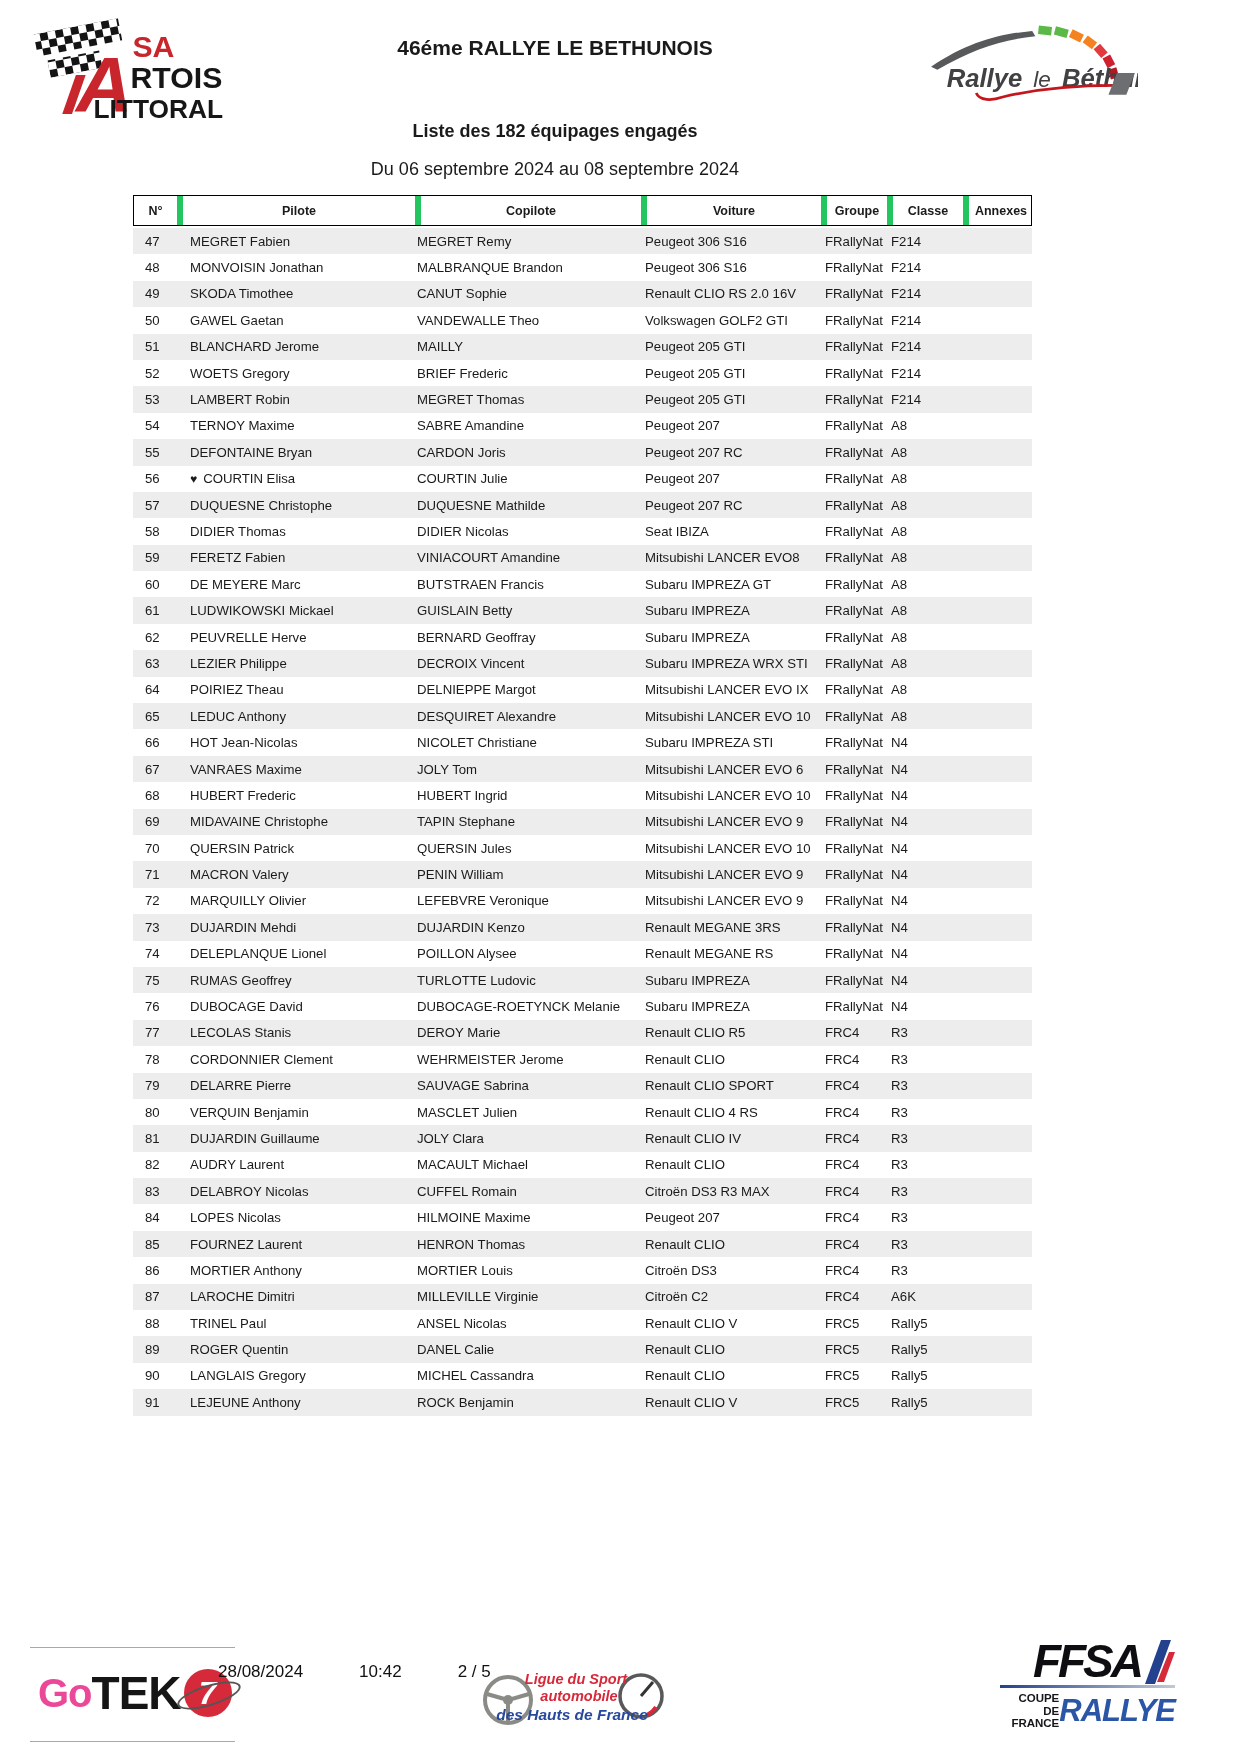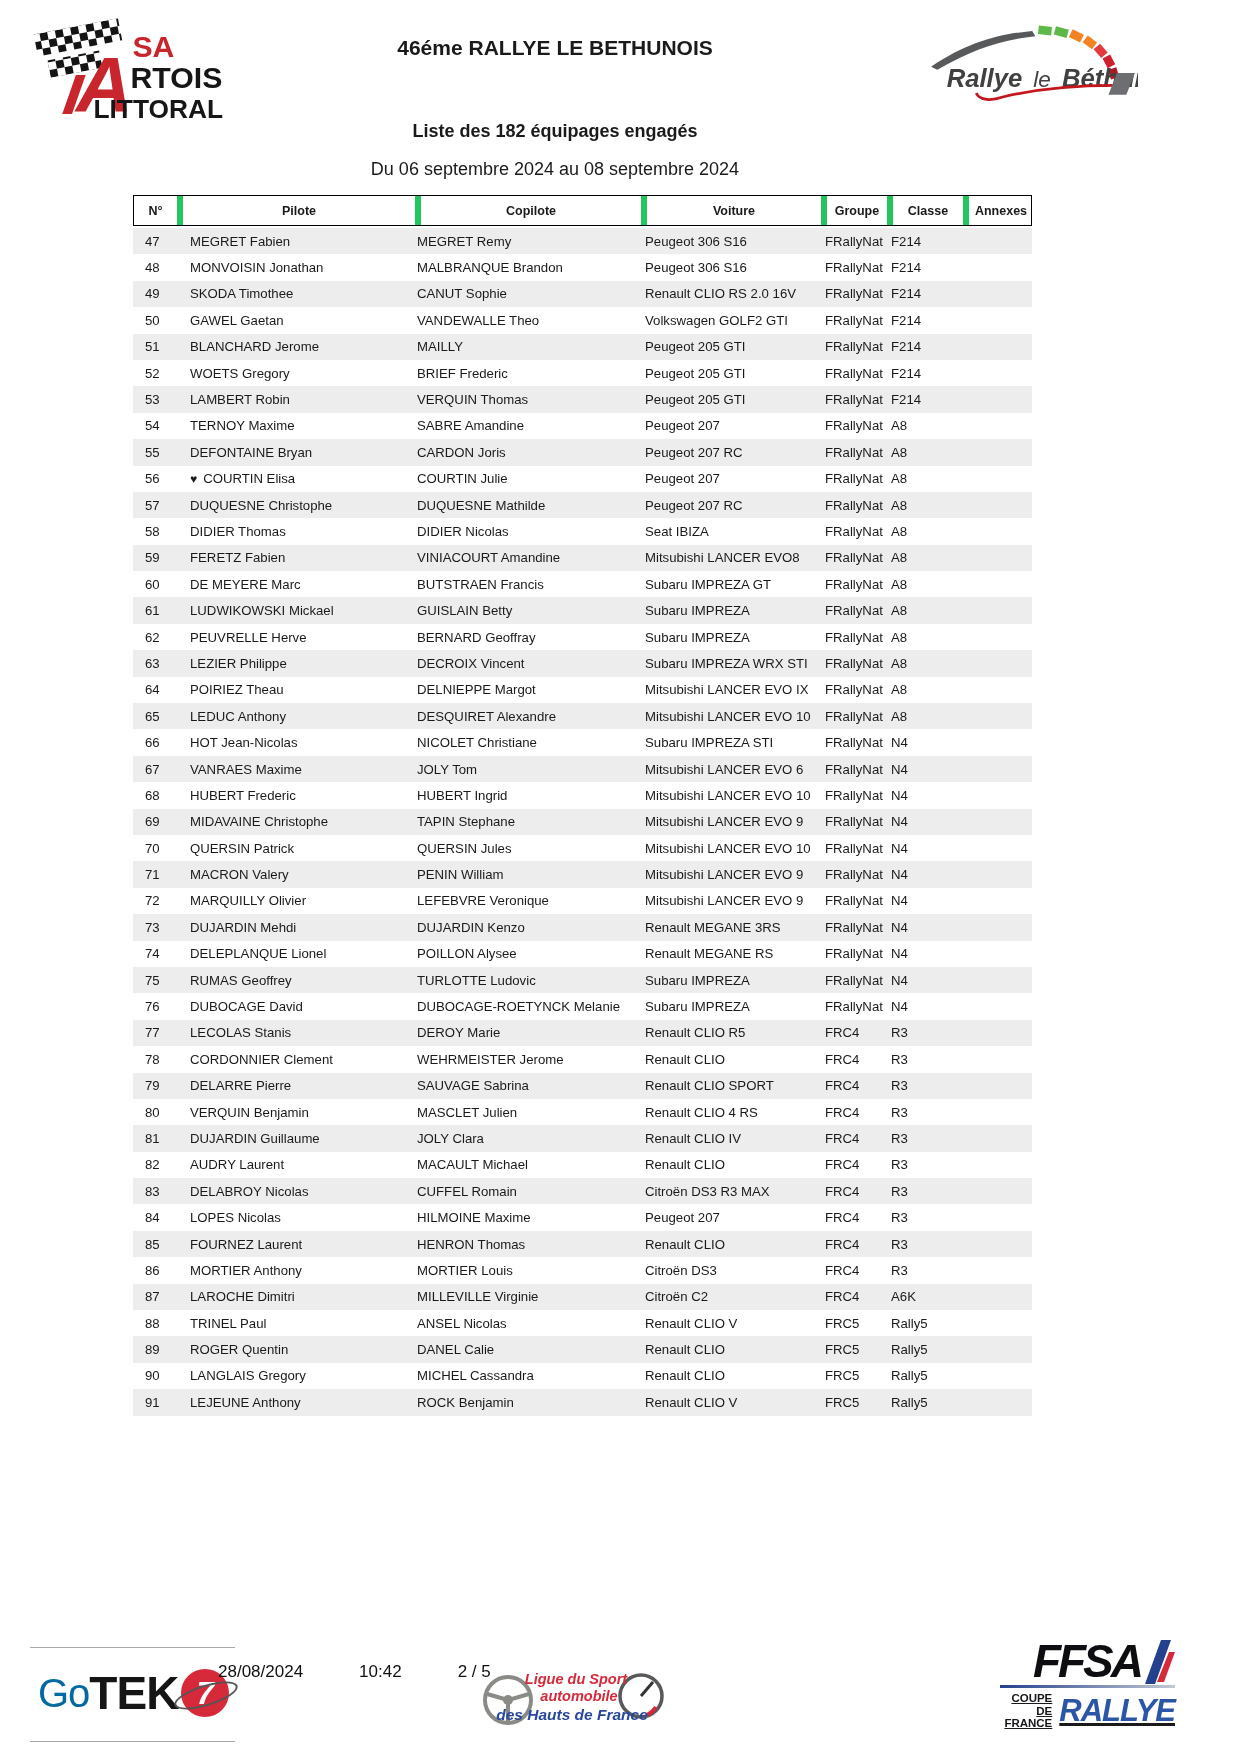--- a/index.html
+++ b/index.html
@@ -36,37 +36,37 @@
   .c-groupe{padding-left:5px;}
   .c-classe{padding-left:5px;}
   .heart{font-size:12px;margin-right:6px;}
   .heart:empty{display:none;margin:0;}
 
   
   .fline{position:absolute;left:30px;width:205px;height:1px;background:#a9a9a9;}
   .fline.top{top:1647px;}
   .fline.bottom{top:1741px;}
   .gotek{position:absolute;left:38px;top:1658px;display:flex;align-items:center;height:70px;}
-  .gotek .go{color:#0369a1;font-size:40px;font-weight:normal;letter-spacing:-1px;}
+  .gotek .go{color:#ec4899;font-size:40px;font-weight:bold;letter-spacing:-1px;}
   .gotek .tek{color:#151515;font-size:46px;font-weight:bold;letter-spacing:-1px;}
   .seven-wrap{position:relative;width:48px;height:48px;margin-left:3px;}
   .seven-circle{position:absolute;left:0;top:0;width:48px;height:48px;background:#d6293a;
         border-radius:50%;color:#fff;font-weight:bold;font-style:italic;font-size:32px;
         display:flex;align-items:center;justify-content:center;}
   .orbit{position:absolute;left:-8px;top:16px;width:62px;height:17px;
         border:2px solid #555;border-radius:50%;transform:rotate(-17deg);}
   .fmeta{position:absolute;left:218px;top:1662px;display:flex;gap:56px;font-size:17px;color:#111;}
   .ligue-logo{position:absolute;left:480px;top:1658px;}
   .ffsa{position:absolute;left:1000px;top:1638px;width:175px;}
   .ffsa-top{display:flex;align-items:flex-end;justify-content:flex-end;}
   .ffsa-name{font-size:46px;font-weight:bold;font-style:italic;letter-spacing:-3px;
         line-height:0.95;color:#0d0d12;}
   .ffsa-flag{margin-left:2px;margin-top:2px;}
   .ffsa-line{height:3px;background:linear-gradient(to right,#24418e,#c3c9d4);margin:1px 0 4px;}
-  .ffsa-bottom{display:flex;align-items:center;gap:7px;text-decoration:underline;}
+  .ffsa-bottom{display:flex;align-items:center;}
   .coupe{font-size:11.5px;font-weight:bold;line-height:1.1;text-align:right;color:#15151a;}
   .rallye{font-size:31px;font-weight:bold;font-style:italic;color:#2b55a5;letter-spacing:-1px;}
 </style>
 </head>
 <body>
 
 <div class="page">
 
   <svg class="asa-logo" width="195" height="106" viewBox="0 0 200 108">
     <defs>
@@ -191,21 +191,21 @@
       <div class="cell c-groupe">FRallyNat</div>
       <div class="cell c-classe">F214</div>
       <div class="cell c-annexes"></div>
     </div>
 
     <div class="trow odd">
       <div class="cell c-num">53</div>
       <div class="cell c-pilote">
         <span>LAMBERT Robin</span>
       </div>
-      <div class="cell c-copilote">VERQUIN Thomas</div>
+      <div class="cell c-copilote">MEGRET Thomas</div>
       <div class="cell c-voiture">Peugeot 205 GTI</div>
       <div class="cell c-groupe">FRallyNat</div>
       <div class="cell c-classe">F214</div>
       <div class="cell c-annexes"></div>
     </div>
 
     <div class="trow">
       <div class="cell c-num">54</div>
       <div class="cell c-pilote">
         <span>TERNOY Maxime</span>

